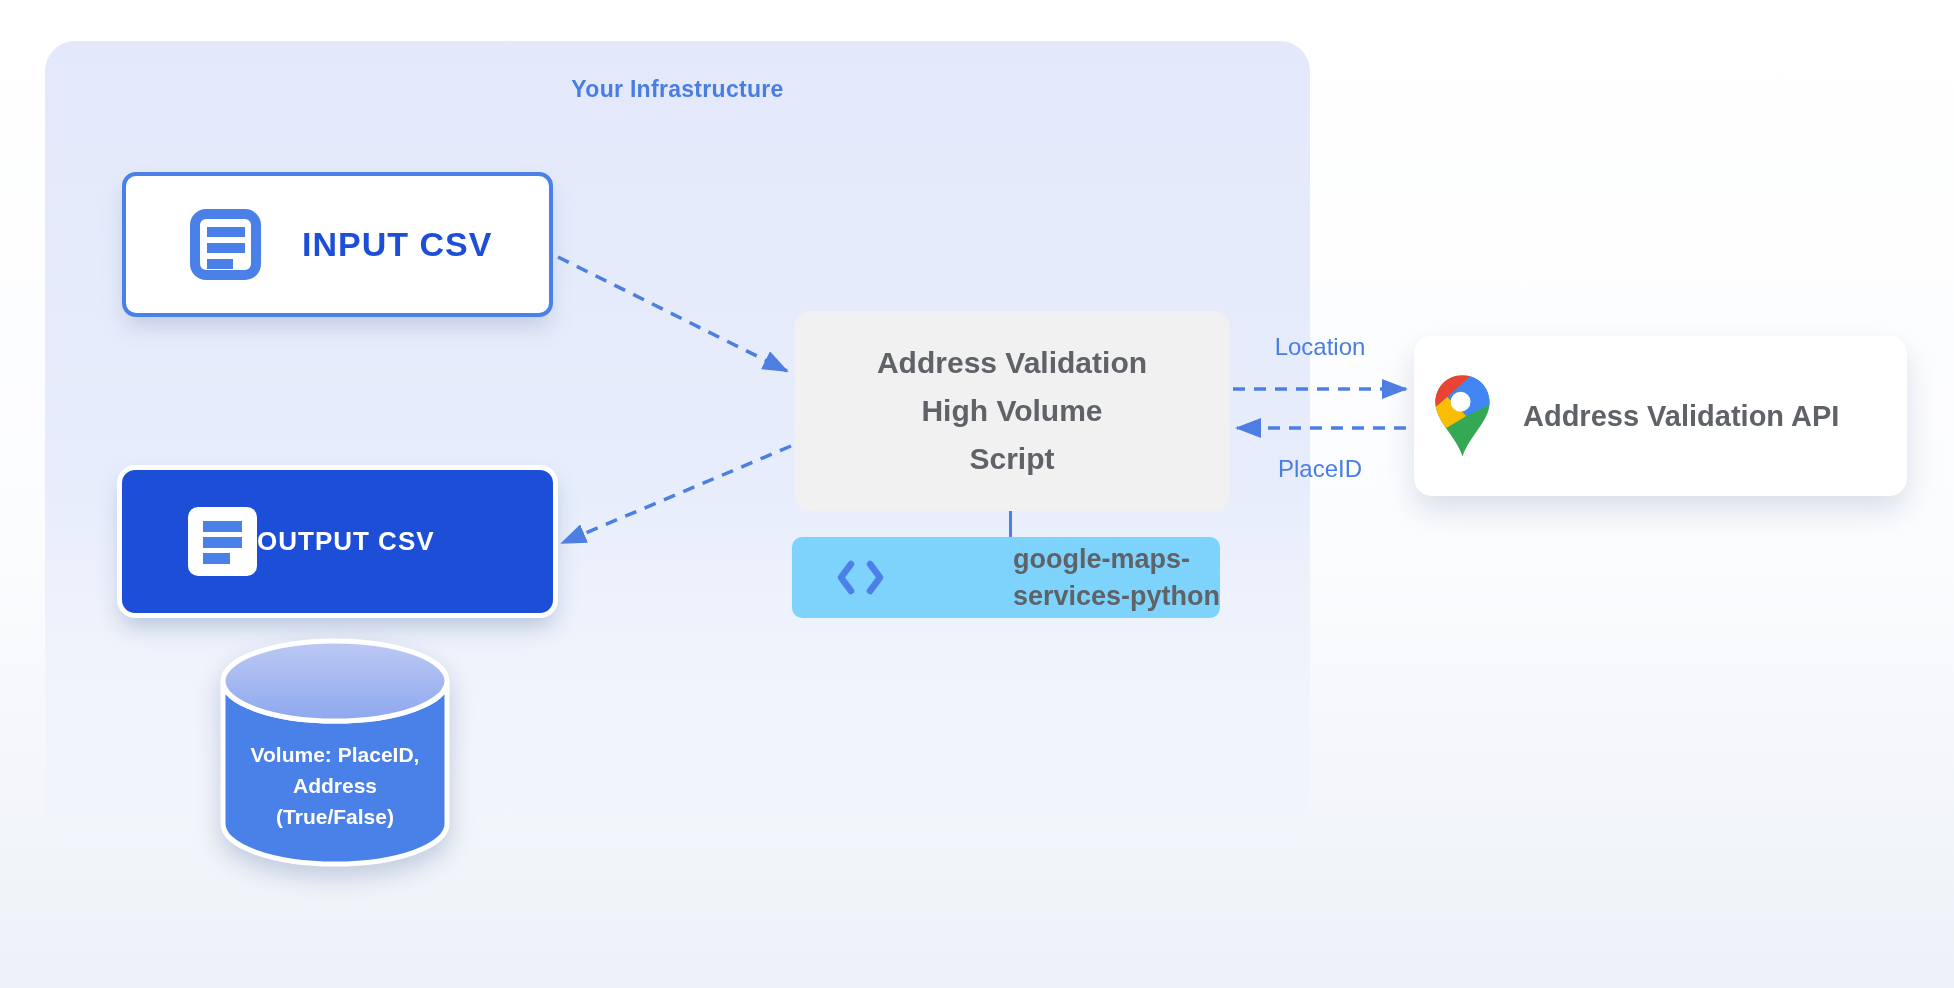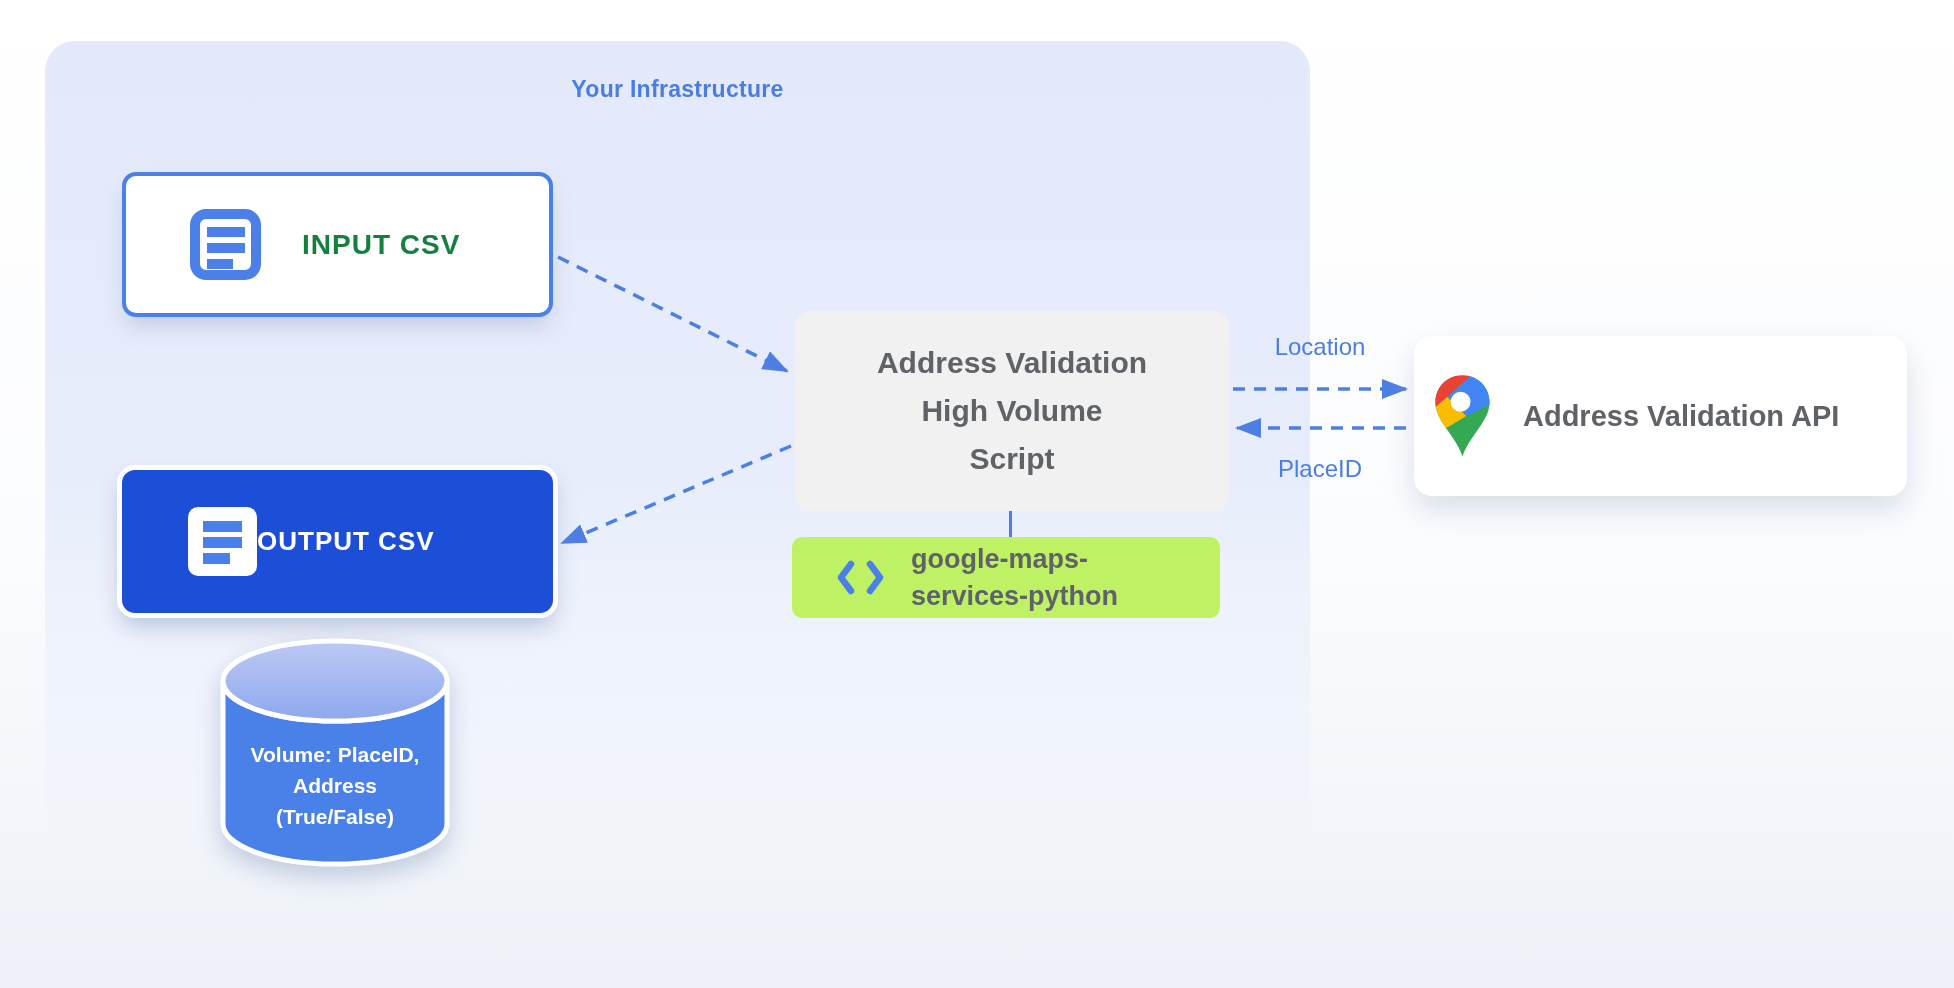--- a/index.html
+++ b/index.html
@@ -25,41 +25,41 @@
   .input-box{
     left:122px;top:172px;width:431px;height:145px;border-radius:14px;
     background:#ffffff;border:4px solid #4a80e8;padding-left:64px;gap:41px;
     box-shadow:0 12px 22px -4px rgba(120,140,180,.35);
   }
   .output-box{
     left:117px;top:465px;width:441px;height:153px;border-radius:18px;
     background:#1d4ed8;border:5px solid #ffffff;padding-left:66px;
     box-shadow:0 12px 22px -4px rgba(120,140,180,.45);
   }
-  .csv-label-blue{font-size:28px;font-weight:700;color:#15803d;letter-spacing:1px;}
+  .csv-label-blue{font-size:34px;font-weight:700;color:#1d4ed8;letter-spacing:1px;}
   .csv-label-white{font-size:26px;font-weight:700;color:#ffffff;letter-spacing:1px;}
 
   
   .cyl-wrap{left:218px;top:636px;width:234px;height:235px;}
   .cyl-svg{filter:drop-shadow(0 10px 12px rgba(130,150,190,.45));}
   .cyl-text{
     left:0;top:103px;width:234px;text-align:center;color:#ffffff;
     font-size:21px;font-weight:700;line-height:31px;
   }
 
   
   .script-box{
     left:795px;top:311px;width:434px;height:200px;border-radius:15px;background:#f1f1f2;
     display:flex;flex-direction:column;justify-content:center;text-align:center;
     font-size:30px;font-weight:700;color:#5f6368;line-height:48px;
   }
   .connector{left:1009px;top:511px;width:3px;height:27px;background:#4a80e8;}
   .lib-box{
-    left:792px;top:537px;width:428px;height:81px;border-radius:10px;background:#bef264;
-    display:flex;align-items:center;padding-left:45px;gap:27px;box-sizing:border-box;
+    left:792px;top:537px;width:428px;height:81px;border-radius:10px;background:#7dd3fc;
+    display:flex;align-items:center;padding-left:45px;gap:39px;box-sizing:border-box;justify-content:space-between;
   }
   .lib-text{font-size:27px;font-weight:700;color:#5f6368;line-height:37px;text-align:left;}
 
   
   .api-box{
     left:1414px;top:336px;width:493px;height:160px;border-radius:18px;background:#ffffff;
     display:flex;align-items:center;padding-left:20px;gap:32px;box-sizing:border-box;
     box-shadow:0 14px 30px rgba(140,155,185,.30);
   }
   .api-label{font-size:29px;font-weight:700;color:#5f6368;}

